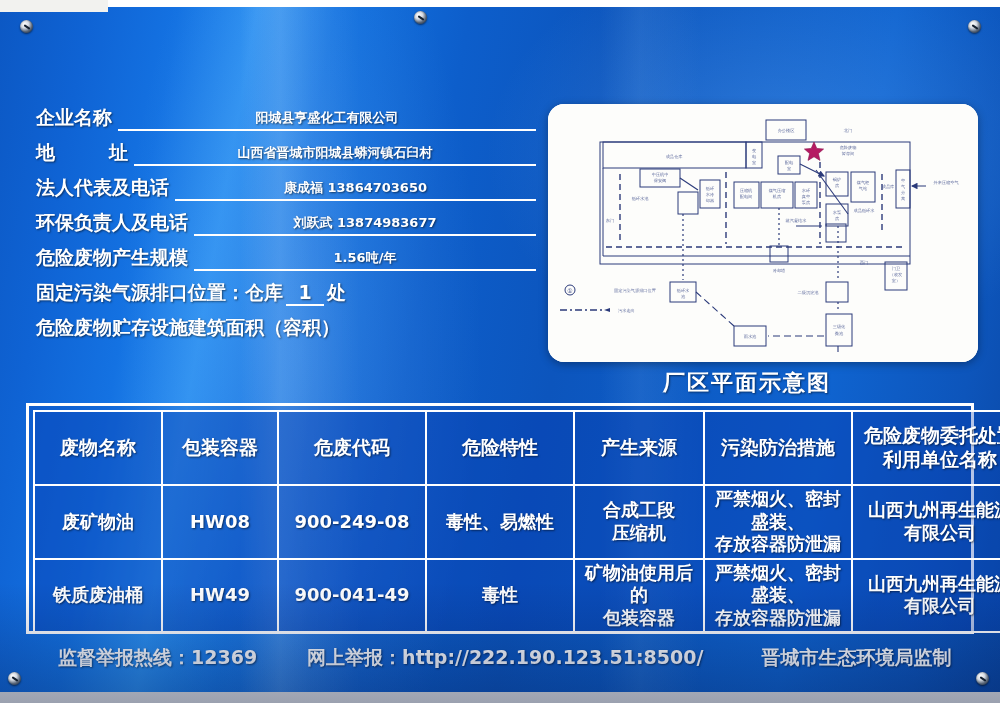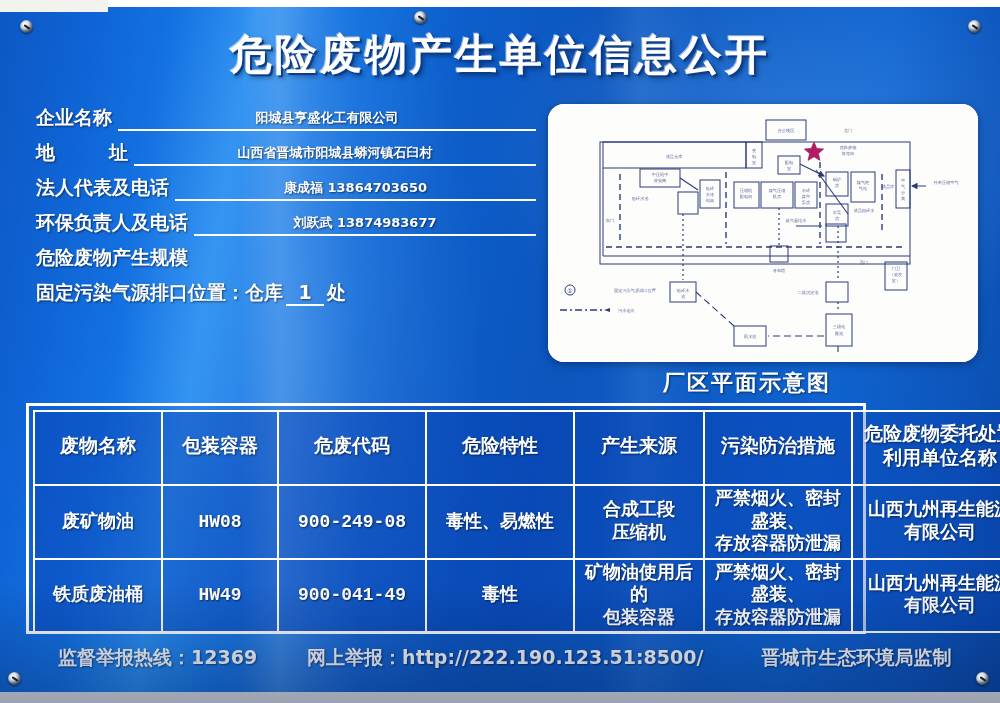--- a/index.html
+++ b/index.html
@@ -180,27 +180,26 @@
     font-weight: 700;
     letter-spacing: 2px;
     text-shadow: 1px 1px 2px rgba(0,0,0,.5);
   }
 
   
   .table-wrap {
     position: absolute;
     left: 26px;
     top: 403px;
-    width: 840px;
+    width: 948px;
     height: 231px;
     border: 3px solid #ffffff;
     box-sizing: border-box;
     padding: 4px;
     background: rgba(10,60,170,.18);
-    font-family: Liberation Mono, monospace;
   }
   table.waste {
     width: 100%;
     height: 100%;
     border-collapse: collapse;
     table-layout: fixed;
   }
   table.waste td, table.waste th {
     border: 2px solid #ffffff;
     color: #ffffff;
@@ -261,21 +260,20 @@
   <div class="bolt" style="left:968px; top:20px;">
       <i></i>
     </div>
   <div class="bolt" style="left:8px;   top:672px;">
       <i></i>
     </div>
   <div class="bolt" style="left:976px; top:672px;">
       <i></i>
     </div>
 
-  <div class="title">危险废物产生单位信息公开</div>
 
   <div class="info-block">
 
     <div class="info-row">
       <span class="info-label">企业名称</span>
       <span class="info-value">阳城县亨盛化工有限公司</span>
     </div>
 
     <div class="info-row">
       <span class="info-label wide-spread">地址</span>
@@ -287,28 +285,32 @@
       <span class="info-value">康成福 13864703650</span>
     </div>
 
     <div class="info-row">
       <span class="info-label">环保负责人及电话</span>
       <span class="info-value">刘跃武 13874983677</span>
     </div>
 
     <div class="info-row">
       <span class="info-label">危险废物产生规模</span>
+      <span class="info-value num">1.56吨/年</span>
     </div>
 
     <div class="info-row plain">
       <span>固定污染气源排口位置：仓库</span>
       <span class="inline-underline">1</span>
       <span>处</span>
     </div>
 
+    <div class="info-row plain">
+      <span>危险废物贮存设施建筑面积（容积）</span>
+    </div>
 
 
   </div>
 
   <div class="diagram-panel">
     <svg width="430" height="258" viewBox="0 0 430 258">
       <rect x="0" y="0" width="430" height="258" fill="#fdfdfb"></rect>
       <g stroke="#2b3a7a" fill="none" stroke-width="1">
 
         <rect x="52" y="38" width="310" height="122"></rect>

